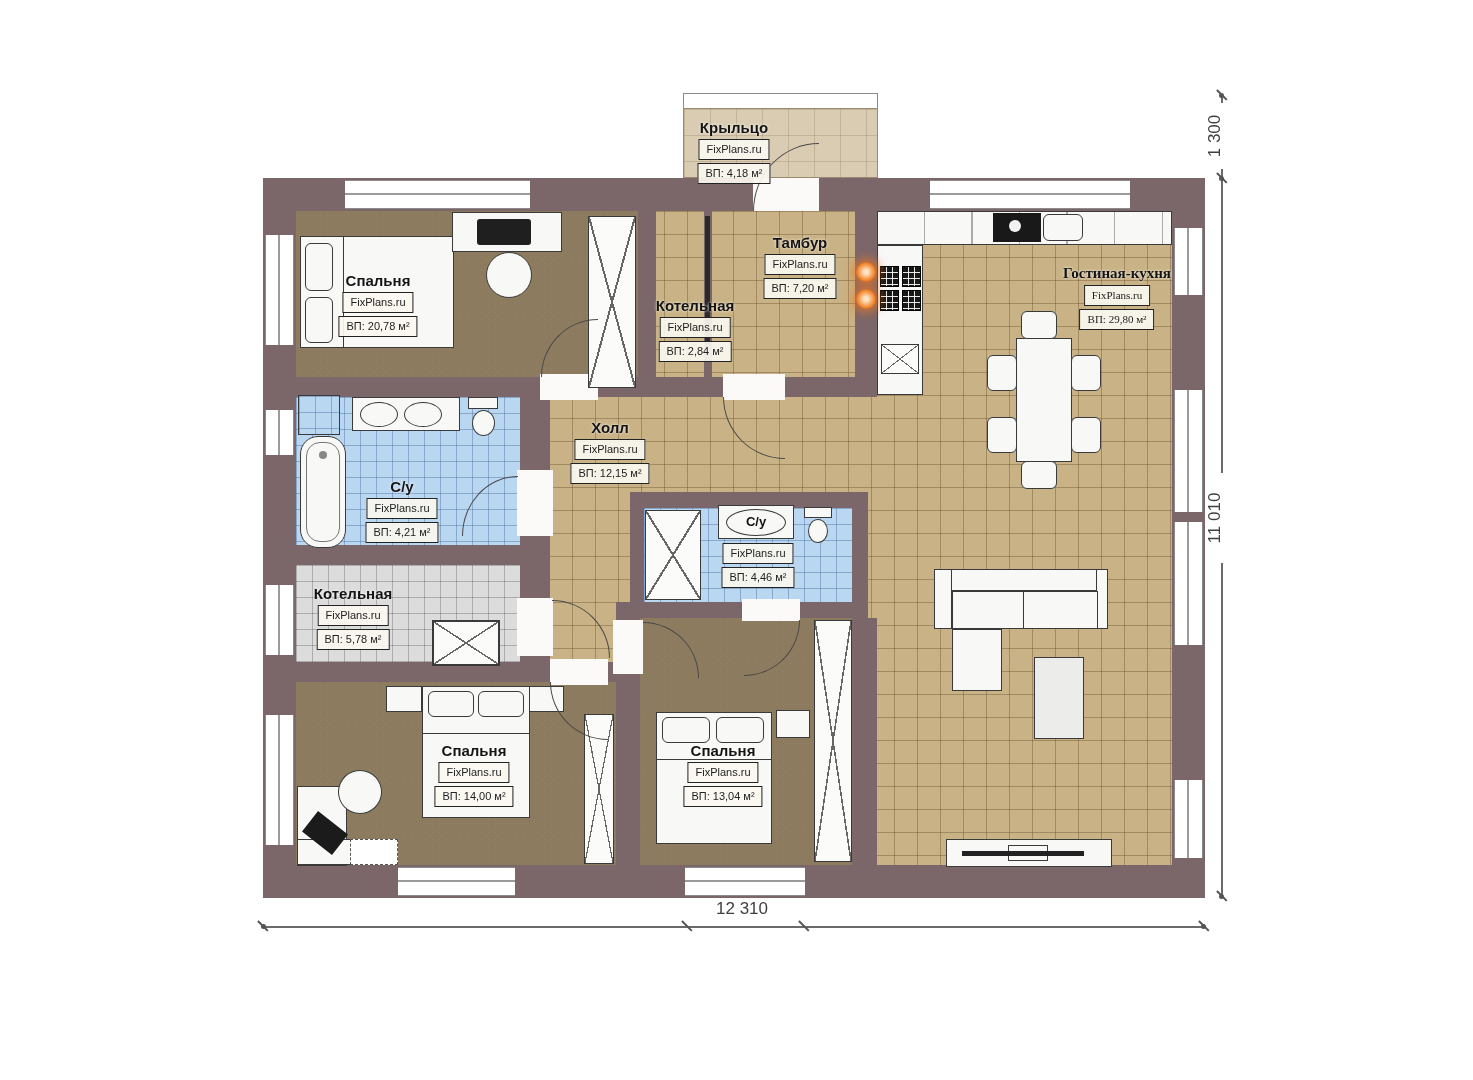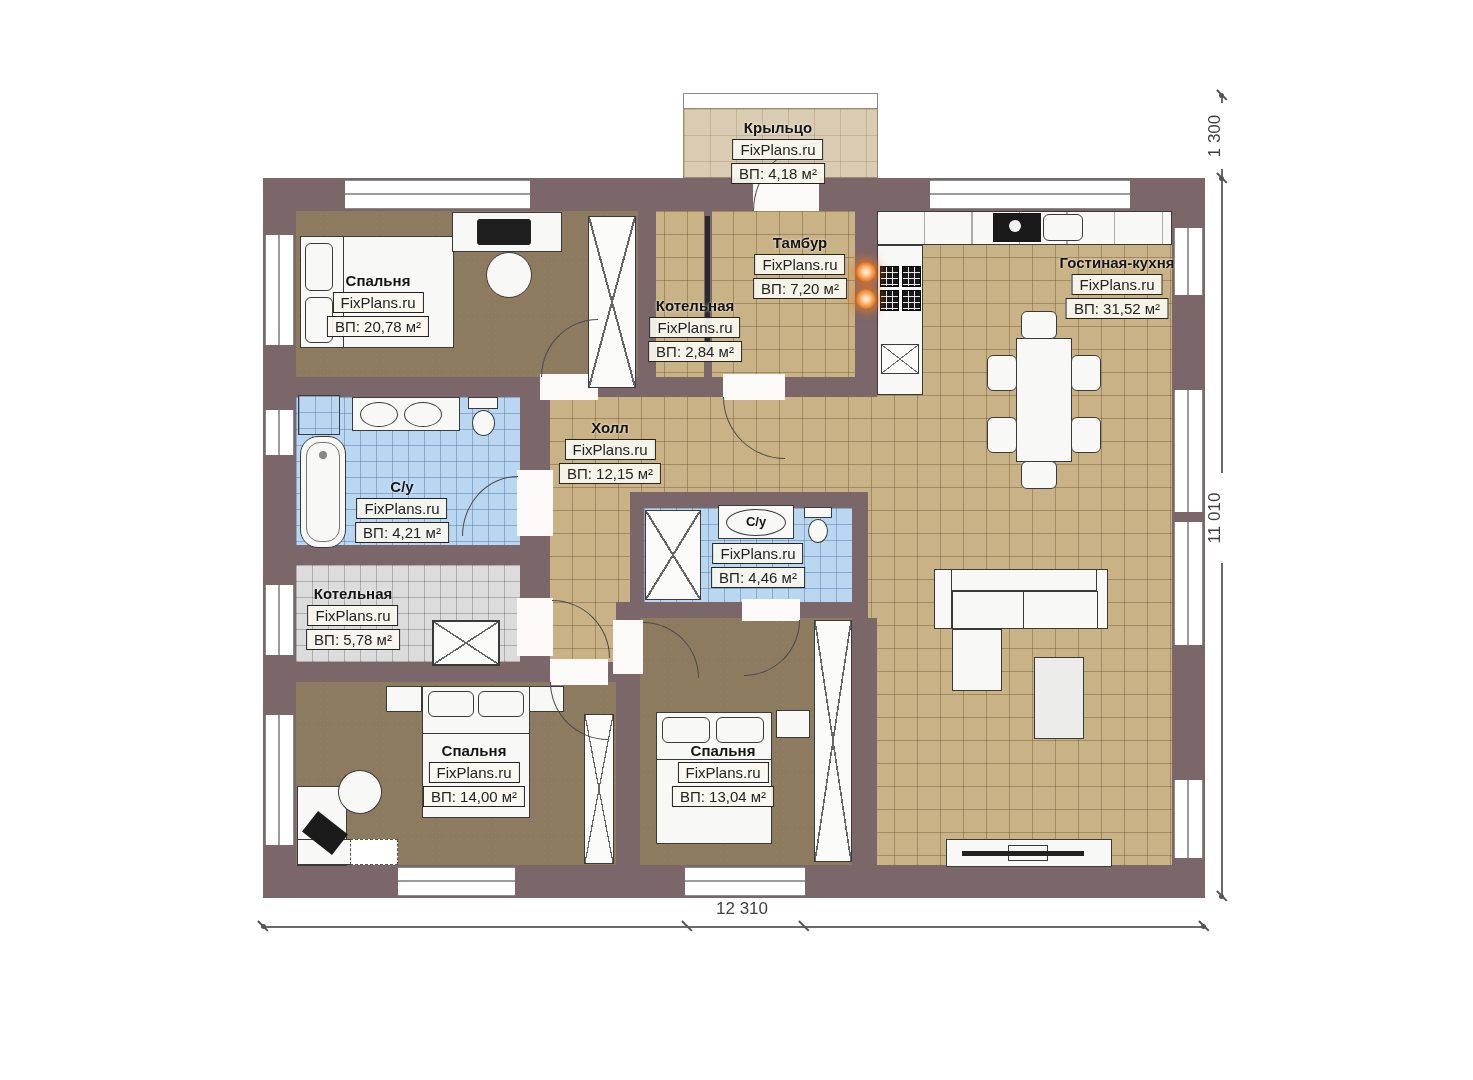--- a/index.html
+++ b/index.html
@@ -23,21 +23,21 @@
     background-image:linear-gradient(to top right,transparent 48.9%,#666 48.9%,#666 51.1%,transparent 51.1%),
                      linear-gradient(to bottom right,transparent 48.9%,#666 48.9%,#666 51.1%,transparent 51.1%);}
   .arc{position:absolute;z-index:12;box-sizing:border-box;}
   .arc.tl{border:1.4px solid #4a4a4a;border-right:none;border-bottom:none;border-radius:100% 0 0 0;}
   .arc.tr{border:1.4px solid #4a4a4a;border-left:none;border-bottom:none;border-radius:0 100% 0 0;}
   .arc.bl{border:1.4px solid #4a4a4a;border-right:none;border-top:none;border-radius:0 0 0 100%;}
   .arc.br{border:1.4px solid #4a4a4a;border-left:none;border-top:none;border-radius:0 0 100% 0;}
   .rlabel{position:absolute;transform:translateX(-50%);text-align:center;z-index:30;white-space:nowrap;}
   .rname{font-weight:bold;font-size:15px;color:#141414;text-shadow:0 0 3px rgba(255,255,255,.95);}
   .rbox{display:block;width:max-content;margin:3px auto 0;background:rgba(250,247,240,.93);border:1.5px solid #222;
-        padding:1px 7px;font-size:15px;color:#222;line-height:17px;}
+        padding:1px 7px;font-size:11px;color:#222;line-height:17px;}
   .outlet{position:absolute;width:20px;height:20px;border-radius:50%;z-index:15;
           background:radial-gradient(circle,#ffe3c2 15%,#ef7b1e 65%,rgba(239,123,30,.25) 100%);
           box-shadow:0 0 10px 4px rgba(240,120,30,.65);}
   .burners{position:absolute;display:flex;flex-wrap:wrap;gap:3px;z-index:11;}
   .burner{width:19px;height:21px;background:#181818;box-shadow:inset 0 0 0 1px #000;
           background-image:linear-gradient(rgba(255,255,255,.9) 1px,transparent 1px),linear-gradient(90deg,rgba(255,255,255,.9) 1px,transparent 1px);background-size:6px 6px;}
   .dimline{position:absolute;background:#6a6a6a;z-index:30;}
   .tick{position:absolute;width:14px;height:1.6px;background:#555;transform:rotate(45deg);z-index:31;}
   .ddot{position:absolute;width:5px;height:5px;border-radius:50%;background:#555;z-index:31;}
   .dim-h{position:absolute;font-size:17px;color:#3f3f3f;background:#fff;padding:0 8px;z-index:32;text-align:center;}
@@ -196,44 +196,44 @@
   <div class="furn r6" style="left:716px;top:717px;width:48px;height:26px;"></div>
   <div class="furn" style="left:776px;top:710px;width:34px;height:28px;"></div>
   <div class="xhatch" style="left:814px;top:620px;width:38px;height:242px;"></div>
 
   <div class="xhatch" style="left:645px;top:510px;width:56px;height:90px;"></div>
   <div class="furn" style="left:718px;top:505px;width:76px;height:34px;"></div>
   <div class="furn oval" style="left:726px;top:509px;width:60px;height:27px;font-weight:bold;font-size:13px;line-height:24px;text-align:center;color:#111;">С/у</div>
   <div class="furn" style="left:804px;top:507px;width:28px;height:11px;"></div>
   <div class="furn oval" style="left:808px;top:519px;width:20px;height:24px;"></div>
 
-  <div class="rlabel" style="left:778px;top:119px;">
+  <div class="rlabel" style="left:734px;top:119px;">
     <div class="rname">Крыльцо</div>
     <span class="rbox">FixPlans.ru</span>
     <span class="rbox">ВП: 4,18 м²</span>
   </div>
   <div class="rlabel" style="left:378px;top:272px;">
     <div class="rname">Спальня</div>
     <span class="rbox">FixPlans.ru</span>
     <span class="rbox">ВП: 20,78 м²</span>
   </div>
   <div class="rlabel" style="left:800px;top:234px;">
     <div class="rname">Тамбур</div>
     <span class="rbox">FixPlans.ru</span>
     <span class="rbox">ВП: 7,20 м²</span>
   </div>
   <div class="rlabel" style="left:695px;top:297px;">
     <div class="rname">Котельная</div>
     <span class="rbox">FixPlans.ru</span>
     <span class="rbox">ВП: 2,84 м²</span>
   </div>
-  <div class="rlabel" style="left:1117px;top:254px;">
+  <div class="rlabel" style="left:1117px;top:265px;font-family:Liberation Serif, serif;">
     <div class="rname">Гостиная-кухня</div>
     <span class="rbox">FixPlans.ru</span>
-    <span class="rbox">ВП: 31,52 м²</span>
+    <span class="rbox">ВП: 29,80 м²</span>
   </div>
   <div class="rlabel" style="left:610px;top:419px;">
     <div class="rname">Холл</div>
     <span class="rbox">FixPlans.ru</span>
     <span class="rbox">ВП: 12,15 м²</span>
   </div>
   <div class="rlabel" style="left:402px;top:478px;">
     <div class="rname">С/у</div>
     <span class="rbox">FixPlans.ru</span>
     <span class="rbox">ВП: 4,21 м²</span>

